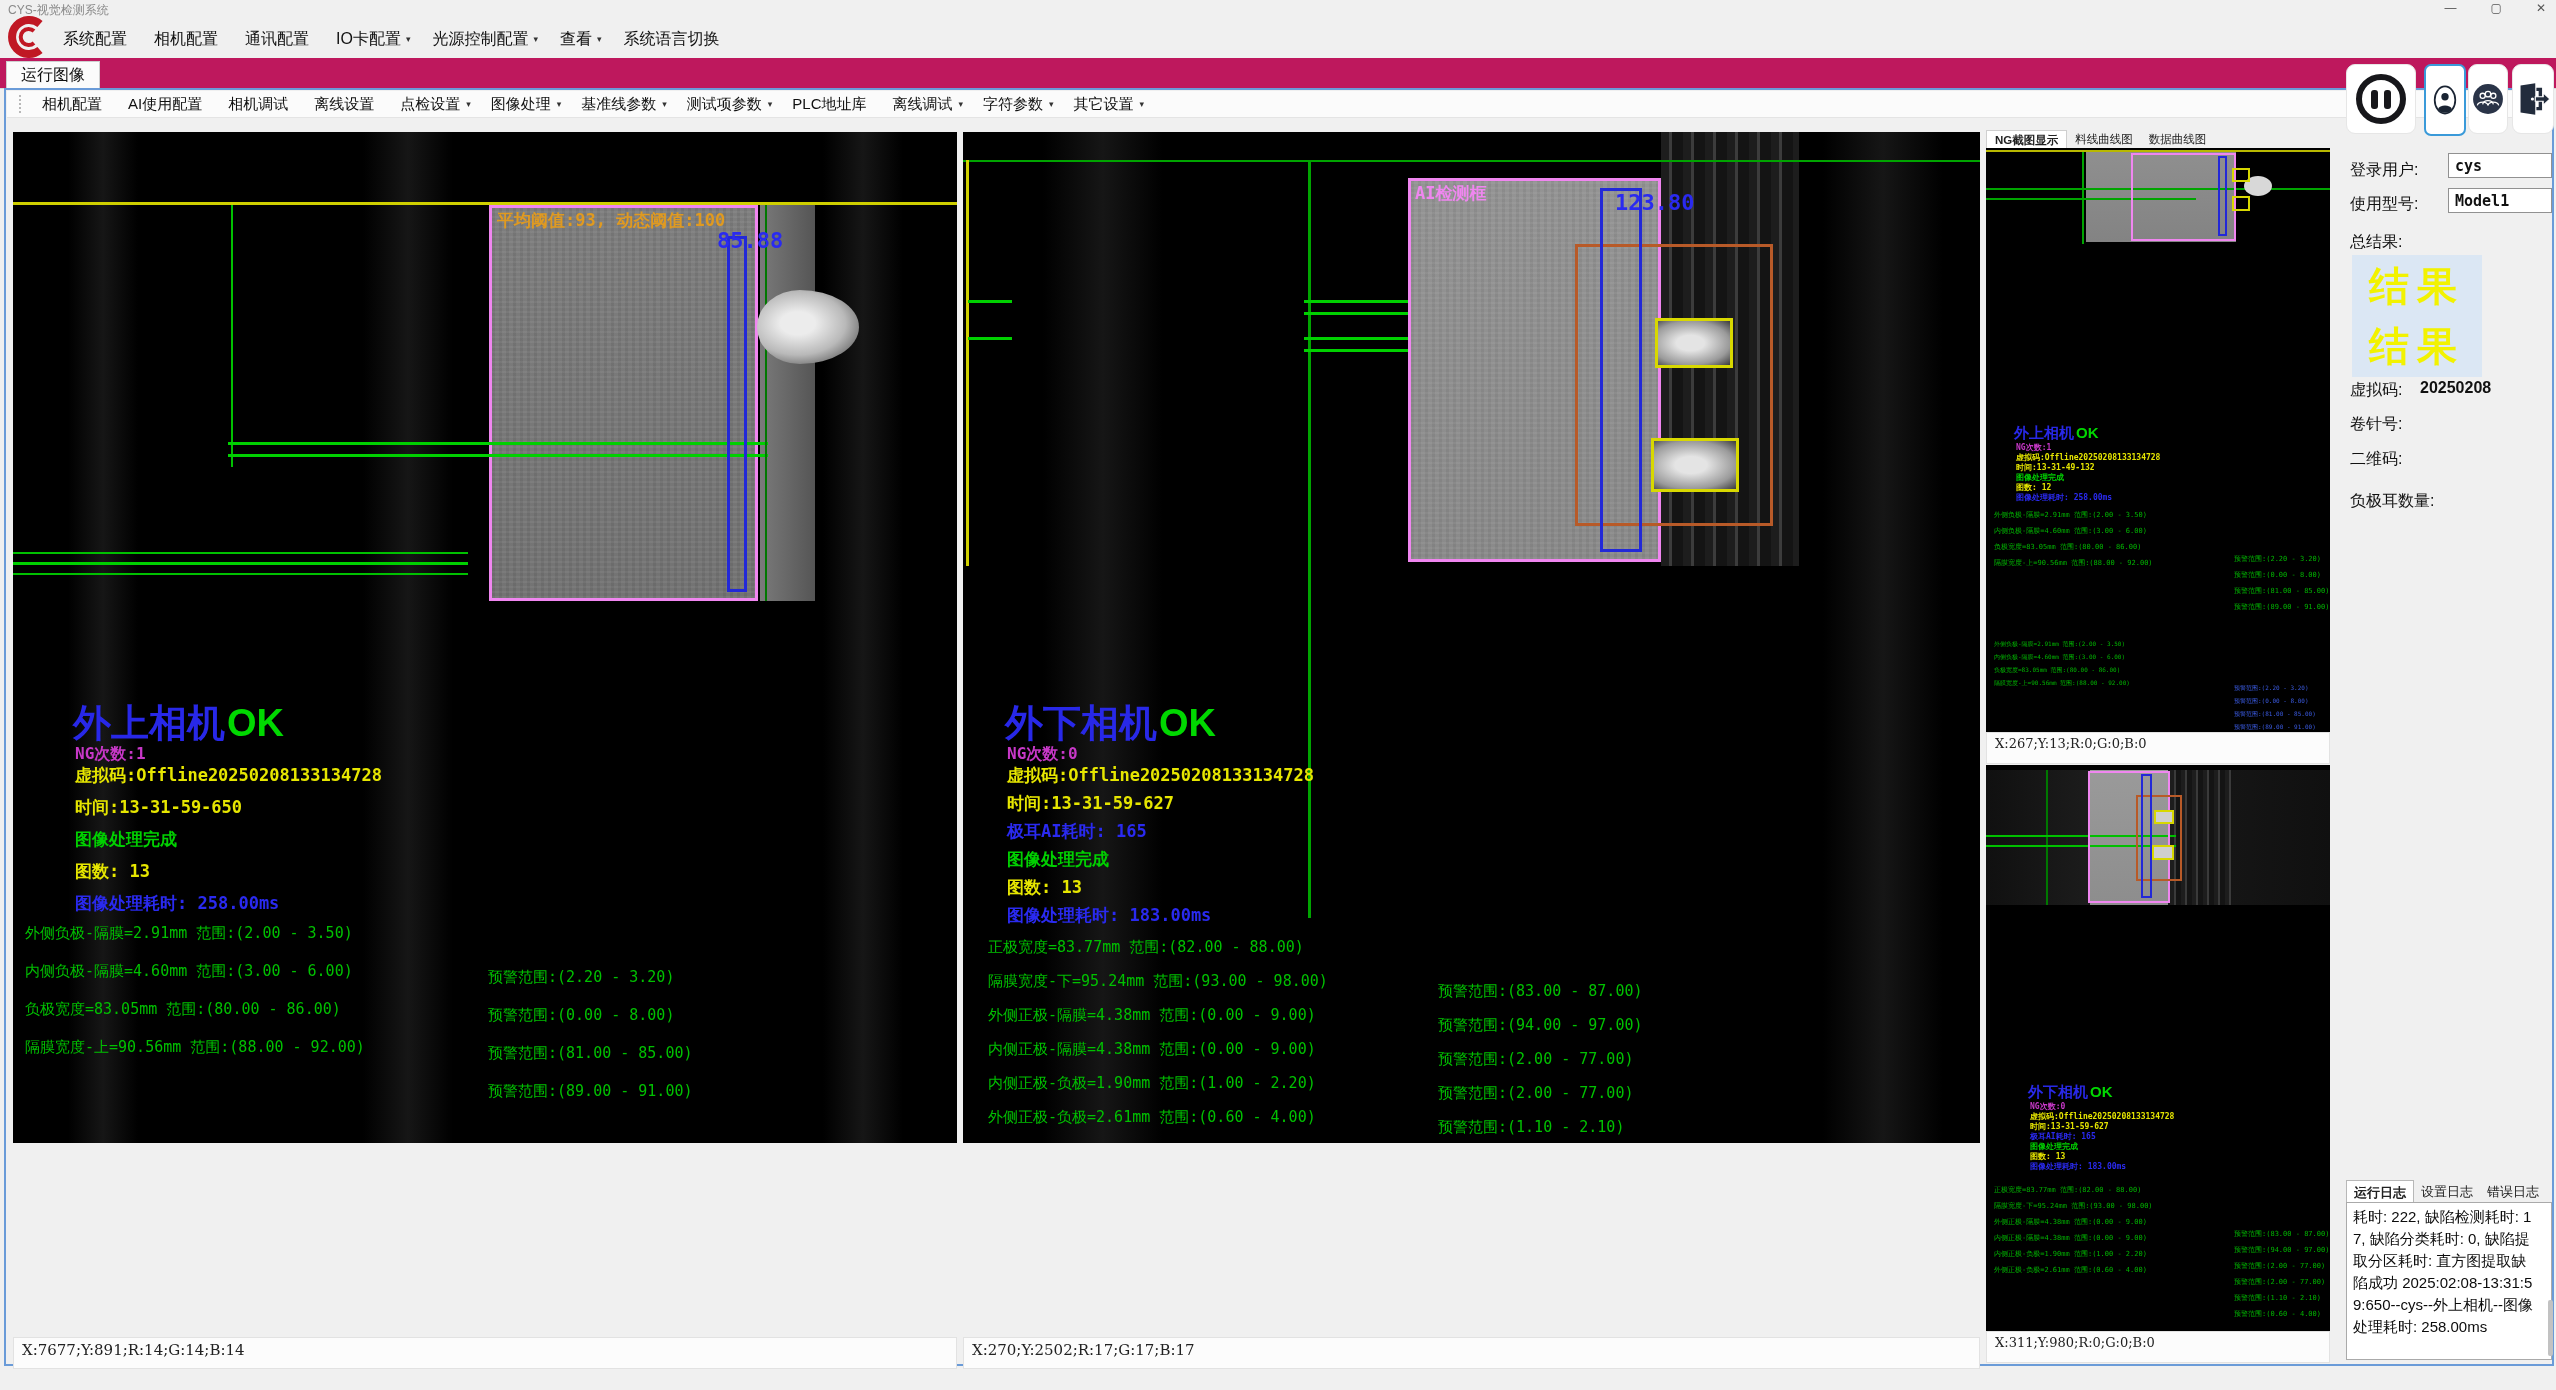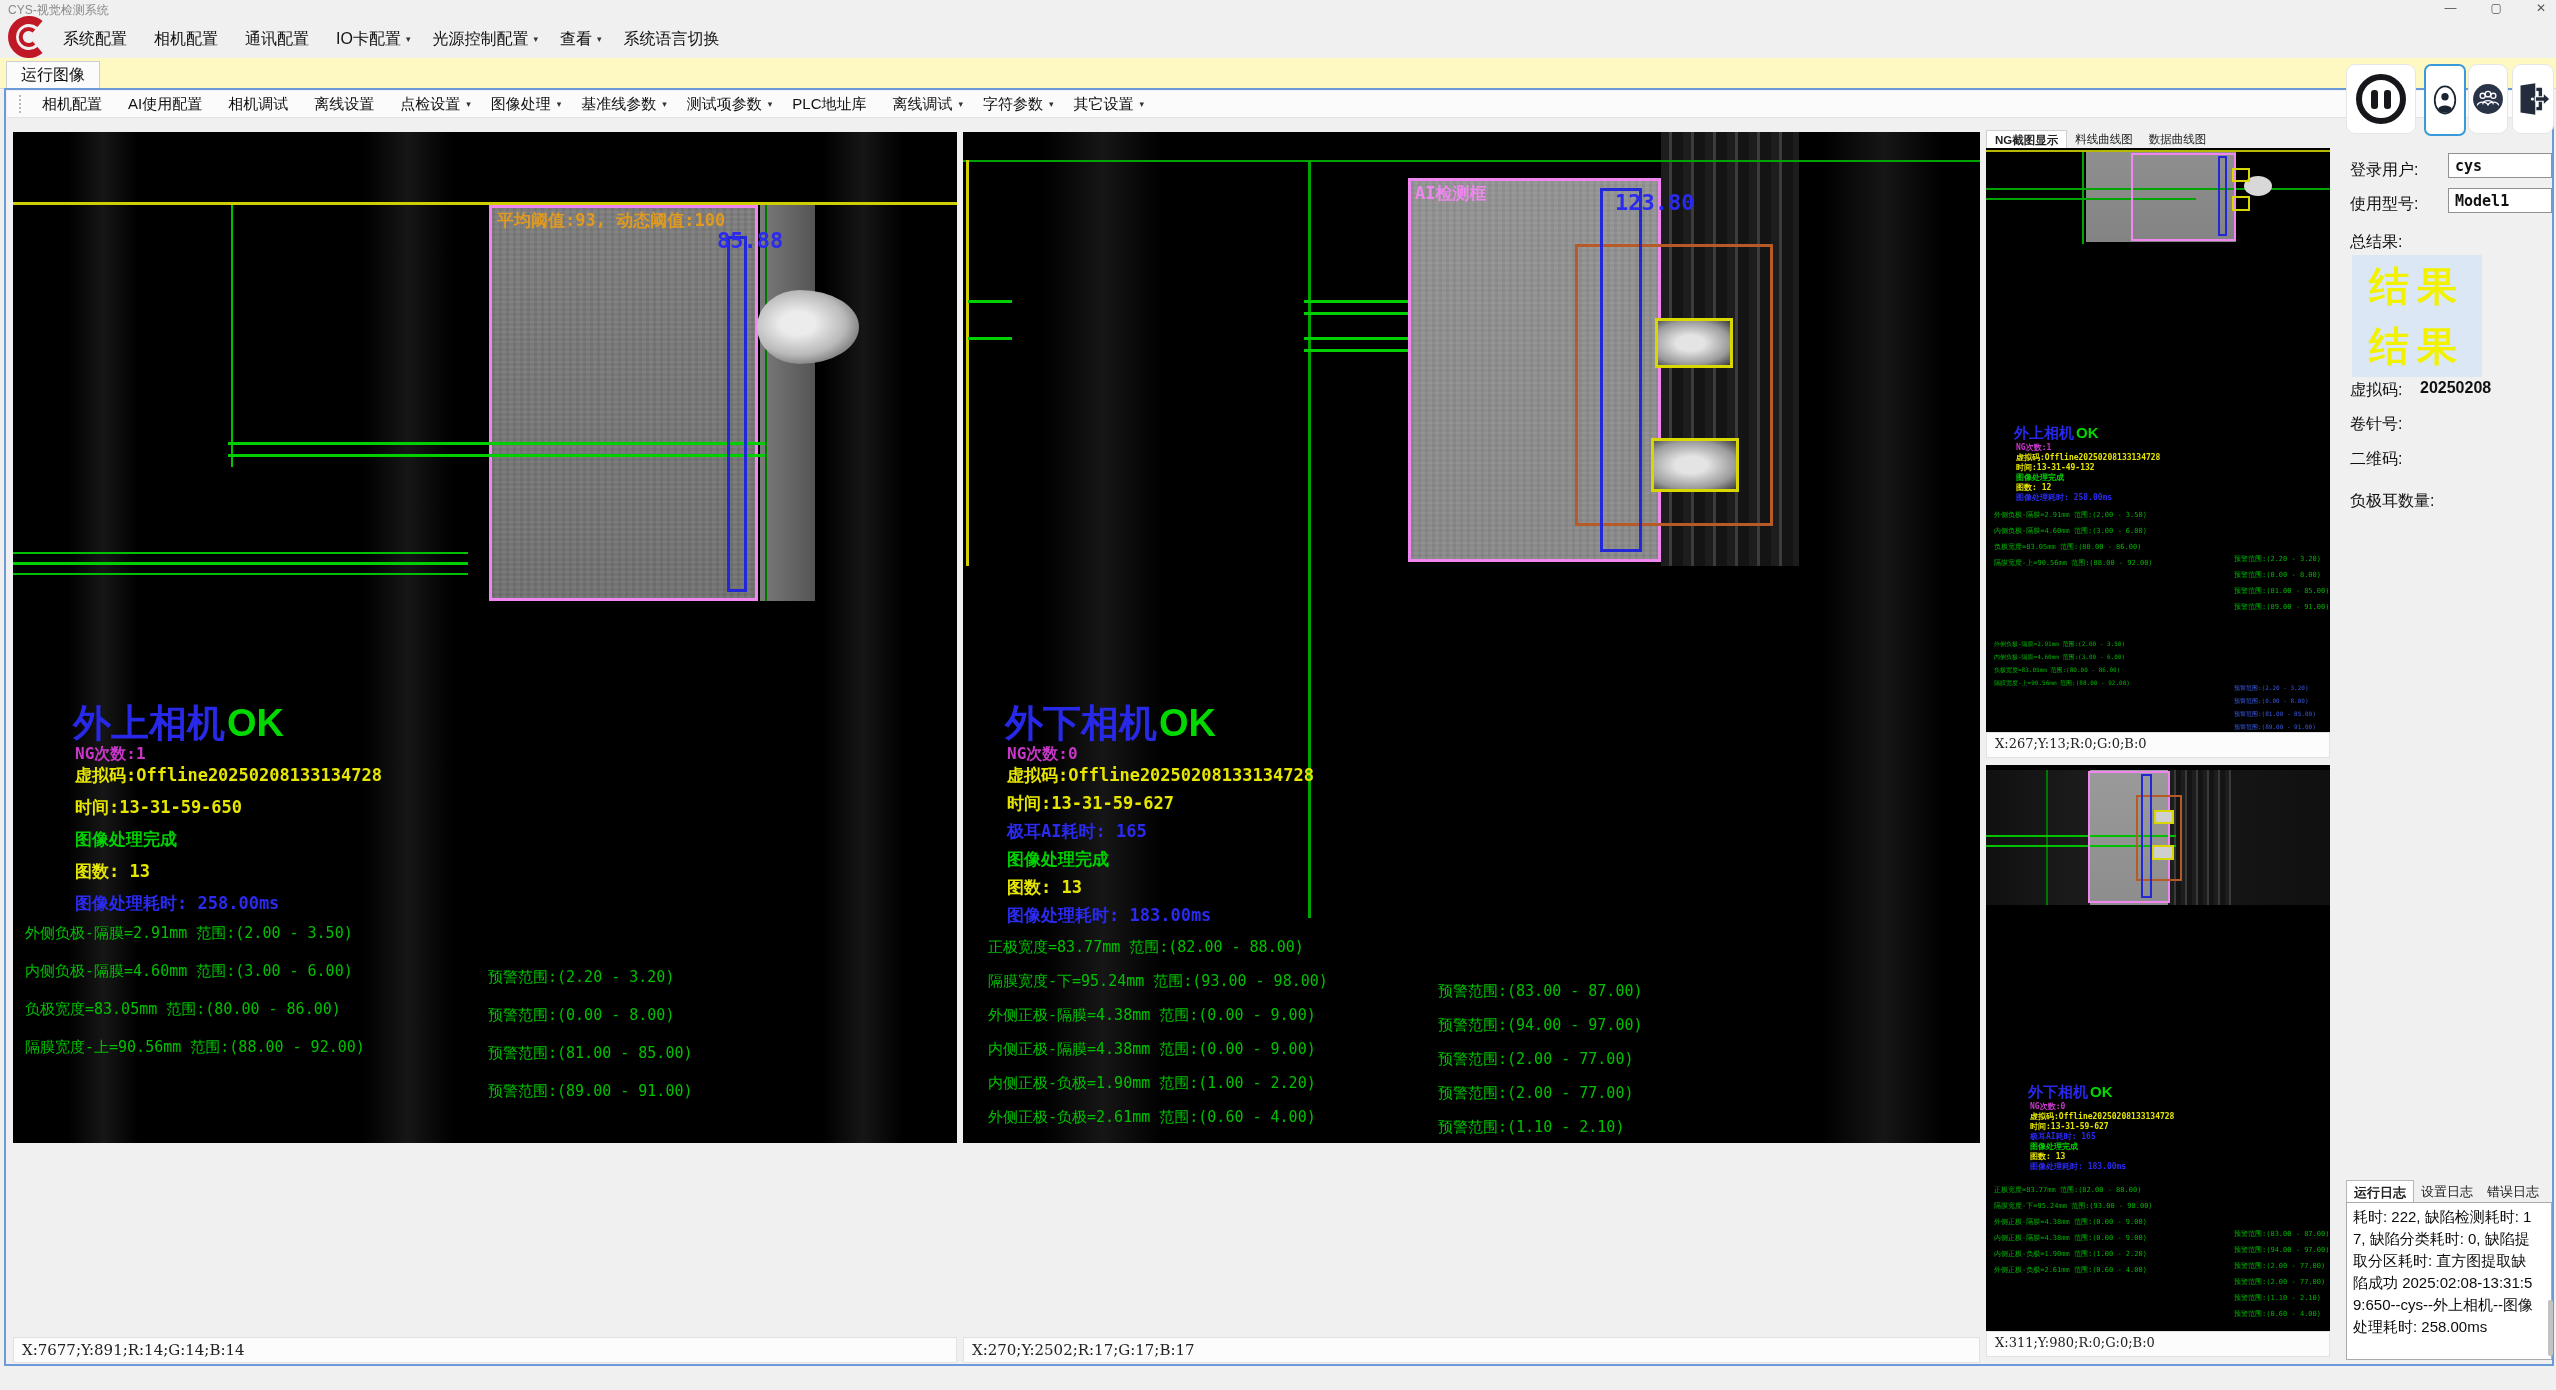--- a/index.html
+++ b/index.html
@@ -13,37 +13,37 @@
   .win-controls{position:absolute;right:10px;top:1px;display:flex;gap:34px;color:#555;font-size:12px;}
   .win-controls span{cursor:default;}
 
   
   .logo{position:absolute;left:4px;top:15px;width:44px;height:44px;}
   .menubar{position:absolute;left:52px;top:22px;height:34px;display:flex;align-items:center;}
   .menu-item{display:flex;align-items:center;padding:0 11px;font-size:16px;color:#101010;white-space:nowrap;}
   .mi-arrow{font-size:9px;color:#333;margin-left:5px;}
 
   
-  .tabstrip{position:absolute;left:0;top:58px;width:2556px;height:30px;border-bottom:1px solid #d8d8d8;background:#fef9c3;}
+  .tabstrip{position:absolute;left:0;top:58px;width:2556px;height:30px;border-bottom:1px solid #d8d8d8;background:#be185d;}
   .tab-run{position:absolute;left:6px;top:3px;height:26px;line-height:26px;padding:0 14px;
            background:#fbfbfb;border:1px solid #cfcfcf;border-bottom:none;font-size:16px;color:#111;}
 
   
   .blue-frame{position:absolute;left:4px;top:88px;width:2546px;height:1274px;border:2px solid #6a9bd8;pointer-events:none;}
   .toolbar{position:absolute;left:7px;top:91px;width:2540px;height:27px;background:#fbfbfb;
            border-bottom:1px solid #e4e4e4;display:flex;align-items:center;padding-left:6px;box-sizing:border-box;}
   .grip{width:5px;height:18px;margin:0 6px;border-left:2px dotted #b8b8b8;}
   .tool-item{display:flex;align-items:center;padding:0 10px;font-size:15px;color:#101010;white-space:nowrap;}
   .tool-item .mi-arrow{margin-left:6px;}
 
   
   .cam{position:absolute;top:132px;height:1011px;background:#000;overflow:hidden;}
   .cam-left{left:13px;width:944px;}
   .cam-mid{left:963px;width:1017px;}
-  .coordbar{position:absolute;height:26px;background:#fcfcfc;border:1px solid #e2e2e2;box-sizing:border-box;
+  .coordbar{position:absolute;height:32px;background:#fcfcfc;border:1px solid #e2e2e2;box-sizing:border-box;
             font-family:"DejaVu Serif","Liberation Serif",serif;font-size:15px;color:#222;
             padding:3px 0 8px 8px;}
   .coord-left{left:13px;top:1337px;width:944px;}
   .coord-mid{left:963px;top:1337px;width:1017px;}
 
   .faint{background:linear-gradient(90deg,transparent,#161616,transparent);}
 
   
   .l-yline{left:0;top:70px;width:944px;height:3px;background:#cfcf00;}
   .l-film{left:476px;top:73px;width:269px;height:396px;border:3px solid #f086f0;box-sizing:border-box;

